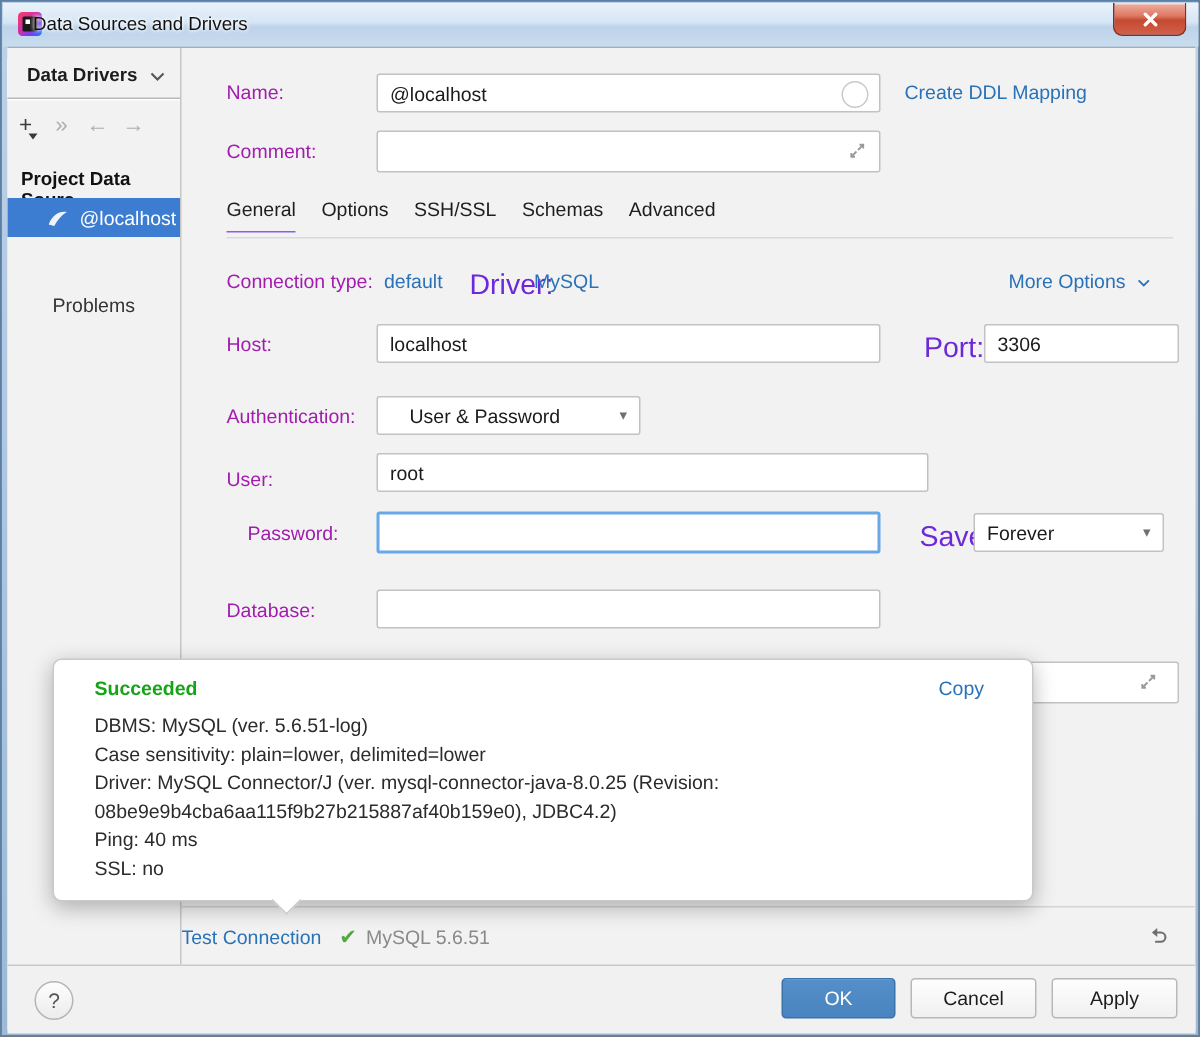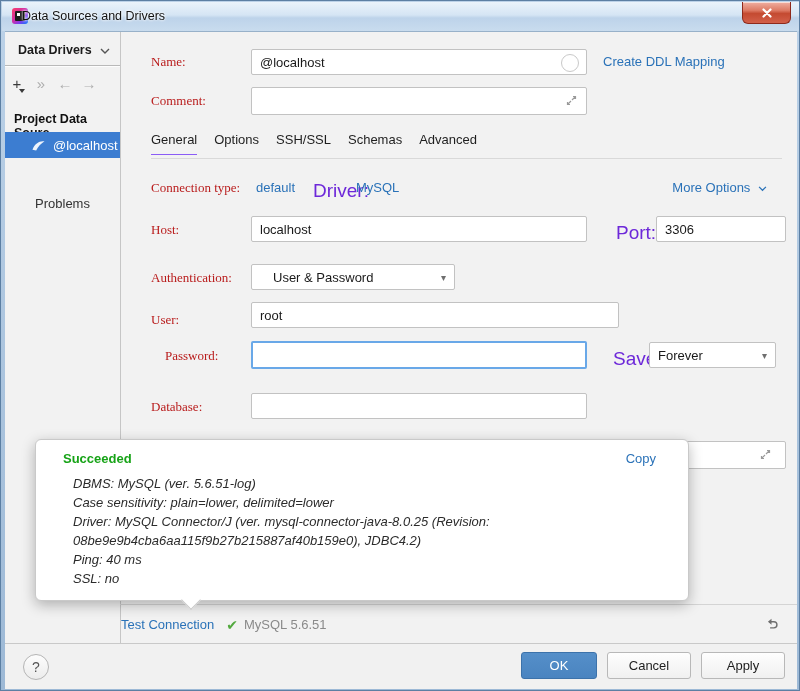--- a/index.html
+++ b/index.html
@@ -34,38 +34,38 @@
   .tb-btn.dim{color:#aeaeae;cursor:default;}
   .tb-plus::after{content:"";position:absolute;left:14px;top:14px;border-left:3px solid transparent;border-right:3px solid transparent;border-top:4px solid #3a3a3a;}
   .sb-section{position:absolute;left:9px;top:80px;font-size:12.5px;font-weight:bold;color:#111;}
   .sb-item-sel{position:absolute;left:0;top:100px;width:115px;height:26px;background:#3c7dd1;color:#fff;
     display:flex;align-items:center;font-size:13px;cursor:pointer;}
   .sb-item-sel svg{margin:0 7px 0 26px;}
   .sb-item{position:absolute;left:0;top:160px;width:115px;height:22px;display:flex;align-items:center;justify-content:center;
     font-size:13px;color:#333;cursor:pointer;}
   
   .main{position:absolute;left:115px;top:0;width:677px;height:611px;}
-  .row-label{position:absolute;left:31px;font-size:13px;color:#b91c1c;font-family:Liberation Serif, serif;}
+  .row-label{position:absolute;left:31px;font-size:13px;color:#a21caf;}
   .tabs{position:absolute;left:31px;top:100px;display:flex;gap:17px;}
   .tab{font-size:13px;color:#1e1e1e;padding-bottom:7px;cursor:pointer;position:relative;}
   .tab.active{border-bottom:1px solid #8b5cf6;}
   .tab-sep{position:absolute;left:31px;top:126px;width:631px;height:1px;background:#d9d9d9;}
   .combo{box-sizing:border-box;border:1px solid #c2c2c2;border-radius:2px;background:#fff;display:flex;align-items:center;
     font-size:13px;color:#1a1a1a;padding:0 8px;cursor:pointer;}
   .combo .arrow{margin-left:auto;color:#6f6f6f;font-size:10px;}
   .name-spinner{position:absolute;width:16px;height:16px;border:1.5px solid #c9c9c9;border-radius:50%;background:#fff;}
   .chev-svg{display:inline-block;vertical-align:middle;}
   
   .tooltip{position:absolute;left:30px;top:407px;width:652px;height:160px;background:#fff;border:1px solid #c9c9c9;
     border-radius:6px;box-shadow:0 4px 14px rgba(0,0,0,.28);z-index:5;}
   .tooltip .notch{position:absolute;left:148px;bottom:-7px;width:13px;height:13px;background:#fff;
     border-right:1px solid #c9c9c9;border-bottom:1px solid #c9c9c9;transform:rotate(45deg);}
   .tt-status{position:absolute;left:27px;top:11px;font-size:13px;font-weight:bold;color:#17a317;}
   .tt-copy{position:absolute;right:32px;top:11px;}
-  .tt-lines{position:absolute;left:37px;top:34px;font-size:13px;color:#2b2b2b;line-height:19px;font-style:italic;}
+  .tt-lines{position:absolute;left:27px;top:34px;font-size:13px;color:#2b2b2b;line-height:19px;}
   
   .test-row{position:absolute;left:115px;top:572px;width:677px;height:39px;border-top:1px solid #d4d4d4;
     display:flex;align-items:center;}
   .check{color:#53a93f;font-size:14px;margin:0 6px 0 12px;}
   .version{font-size:13px;color:#8a8a8a;}
   .reset-icon{margin-left:auto;margin-right:18px;cursor:pointer;display:flex;}
   .footer{position:absolute;left:0;top:611px;width:792px;height:45px;border-top:1px solid #c9c9c9;background:#f1f1f1;}
   .help-btn{position:absolute;left:18px;top:10px;width:24px;height:24px;border:1px solid #b5b5b5;border-radius:50%;
     background:linear-gradient(#fdfdfd,#ececec);color:#555;font-size:14px;display:flex;align-items:center;justify-content:center;cursor:pointer;}
   .btn{position:absolute;top:8px;height:27px;box-sizing:border-box;border-radius:3px;font-size:13px;display:flex;
@@ -147,21 +147,21 @@
           <path d="M1 1 L5 5 L9 1" fill="none" stroke="#2a72b8" stroke-width="1.4"></path>
         </svg>
       </span>
 
       <span class="row-label abs" style="top:190px;">Host:</span>
       <input class="field abs" style="left: 131px; top: 184px; width: 336px; height: 26px;" value="localhost">
       <span class="lbl abs" style="left:496px;top:190px;">Port:</span>
       <input class="field abs" style="left: 536px; top: 184px; width: 130px; height: 26px;" value="3306">
 
       <span class="row-label abs" style="top:238px;">Authentication:</span>
-      <div class="combo abs" style="left:131px;top:232px;width:204px;height:26px;padding-left:21px;">
+      <div class="combo abs" style="left:131px;top:232px;width:176px;height:26px;padding-left:21px;">
         <span>User &amp; Password</span>
         <span class="arrow">▾</span>
       </div>
 
       <span class="row-label abs" style="top:280px;">User:</span>
       <input class="field abs" style="left: 131px; top: 270px; width: 368px; height: 26px;" value="root">
 
       <span class="row-label abs" style="top:316px;margin-left:14px;">Password:</span>
       <input class="field abs" style="left: 131px; top: 309px; width: 336px; height: 28px; border: 2px solid rgb(105, 168, 232);" type="password" value="">
       <span class="lbl abs" style="left:493px;top:316px;">Save:</span>

